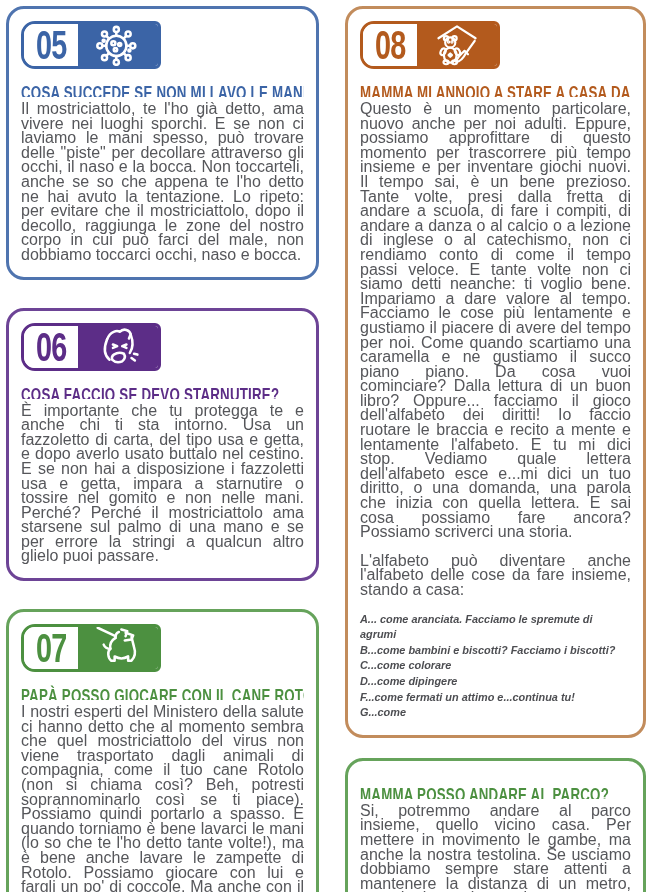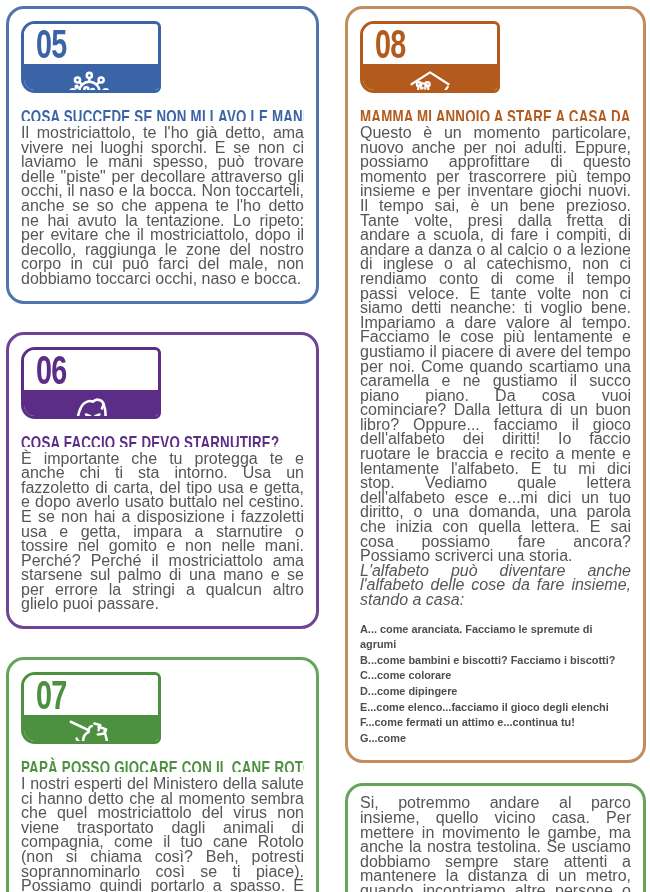--- a/index.html
+++ b/index.html
@@ -16,26 +16,25 @@
   .card{
     background:#fff;
     border:3px solid var(--cb,#999);
     border-radius:18px;
     padding:10px 12px 14px 12px;
     box-sizing:border-box;
   }
   .card.extra-bottom{padding-bottom:60px;}
 
   .badge{
-    display:flex;height:72px;width:140px;
+    display:flex;height:48px;width:140px;
     border:3px solid var(--c,#555);
     border-radius:14px 6px 6px 14px;
     overflow:hidden;box-sizing:border-box;
     margin:2px 0 8px 0;
-    flex-direction:column;
   }
   .badge-num{
     width:54px;background:#fff;flex:none;
     display:flex;align-items:center;justify-content:center;
   }
   .badge-num span{
     display:inline-block;font-size:40px;font-weight:700;color:var(--c);
     transform:scaleX(0.72);letter-spacing:-1px;line-height:1;
   }
   .badge-icon{
@@ -49,23 +48,23 @@
     display:inline-block;white-space:nowrap;
     transform:scaleX(0.72);transform-origin:0 50%;
     font-size:18.5px;font-weight:700;color:var(--c);
     letter-spacing:0.3px;line-height:20px;
   }
 
   .body{
     margin:0;font-size:16px;line-height:14.6px;
     color:#55565a;text-align:justify;
   }
-  .body + .body{font-style:italic;}
-
-  .alpha{margin-top:14px;}
+  .body + .body{margin-top:14px;}
+
+  .alpha{margin-top:14px;font-style:italic;}
   .alpha .alpha-line{
     font-weight:700;font-size:10.9px;line-height:15.6px;
     color:#4d4e52;
   }
 </style>
 </head>
 <body>
 
 <div class="page">
 
@@ -187,24 +186,24 @@
         </div>
       </div>
       <h2 class="title"><span>MAMMA MI ANNOIO A STARE A CASA DA SOLO</span></h2>
       <p class="body">Questo è un momento particolare, nuovo anche per noi adulti. Eppure, possiamo approfittare di questo momento per trascorrere più tempo insieme e per inventare giochi nuovi. Il tempo sai, è un bene prezioso. Tante volte, presi dalla fretta di andare a scuola, di fare i compiti, di andare a danza o al calcio o a lezione di inglese o al catechismo, non ci rendiamo conto di come il tempo passi veloce. E tante volte non ci siamo detti neanche: ti voglio bene. Impariamo a dare valore al tempo. Facciamo le cose più lentamente e gustiamo il piacere di avere del tempo per noi. Come quando scartiamo una caramella e ne gustiamo il succo piano piano. Da cosa vuoi cominciare? Dalla lettura di un buon libro? Oppure... facciamo il gioco dell'alfabeto dei diritti! Io faccio ruotare le braccia e recito a mente e lentamente l'alfabeto. E tu mi dici stop. Vediamo quale lettera dell'alfabeto esce e...mi dici un tuo diritto, o una domanda, una parola che inizia con quella lettera. E sai cosa possiamo fare ancora? Possiamo scriverci una storia.</p>
       <p class="body">L'alfabeto può diventare anche l'alfabeto delle cose da fare insieme, stando a casa:</p>
       <div class="alpha">
         <div class="alpha-line">A... come aranciata. Facciamo le spremute di agrumi</div>
         <div class="alpha-line">B...come bambini e biscotti? Facciamo i biscotti?</div>
         <div class="alpha-line">C...come colorare</div>
         <div class="alpha-line">D...come dipingere</div>
-        <div class="alpha-line">E...come elenco...facciamo il gioco degli elenchi</div>
         <div class="alpha-line">F...come fermati un attimo e...continua tu!</div>
         <div class="alpha-line">G...come</div>
       </div>
     </section>
 
     <section class="card" style="--c: #4c9040; --cb: #66a35b;">
+      <h2 class="title"><span>MAMMA POSSO ANDARE AL PARCO?</span></h2>
       <p class="body">Si, potremmo andare al parco insieme, quello vicino casa. Per mettere in movimento le gambe, ma anche la nostra testolina. Se usciamo dobbiamo sempre stare attenti a mantenere la distanza di un metro, quando incontriamo altre persone o altri bambini. Ma aspettiamo qualche giorno, abbiamo ancora tanti libri da leggere e tanti giochi da fare a casa!</p>
     </section>
 
   </div>
 </div>
 
 </body></html>

